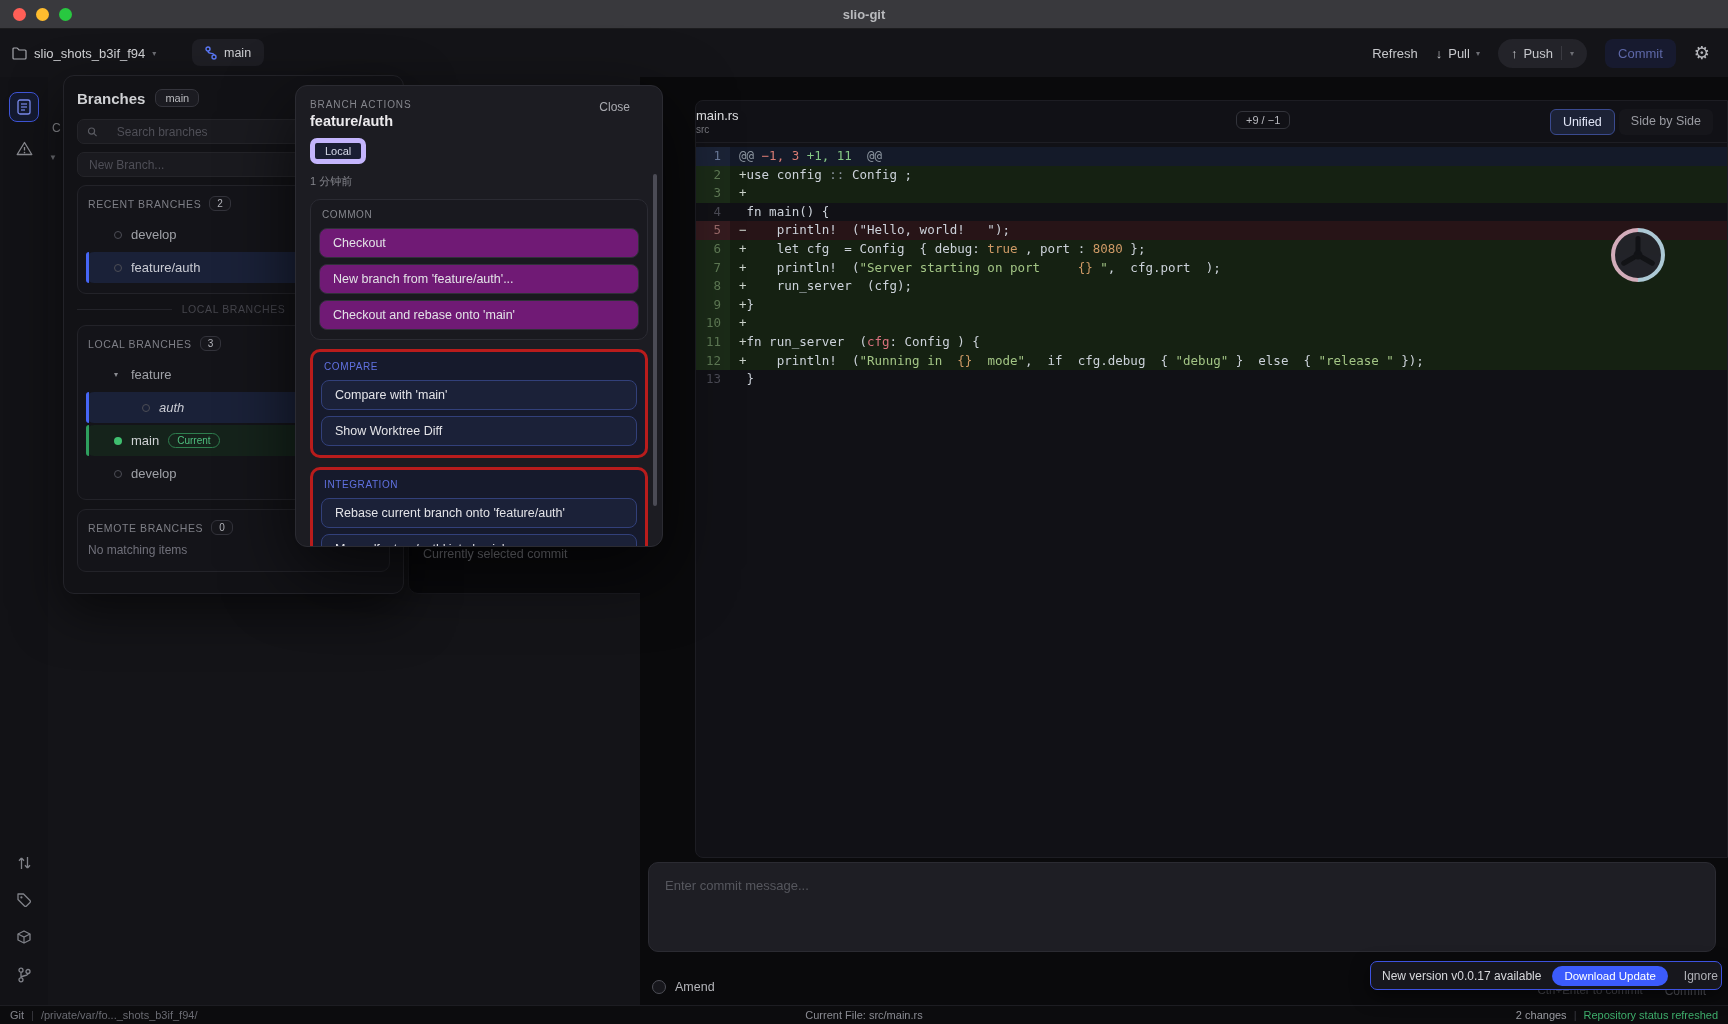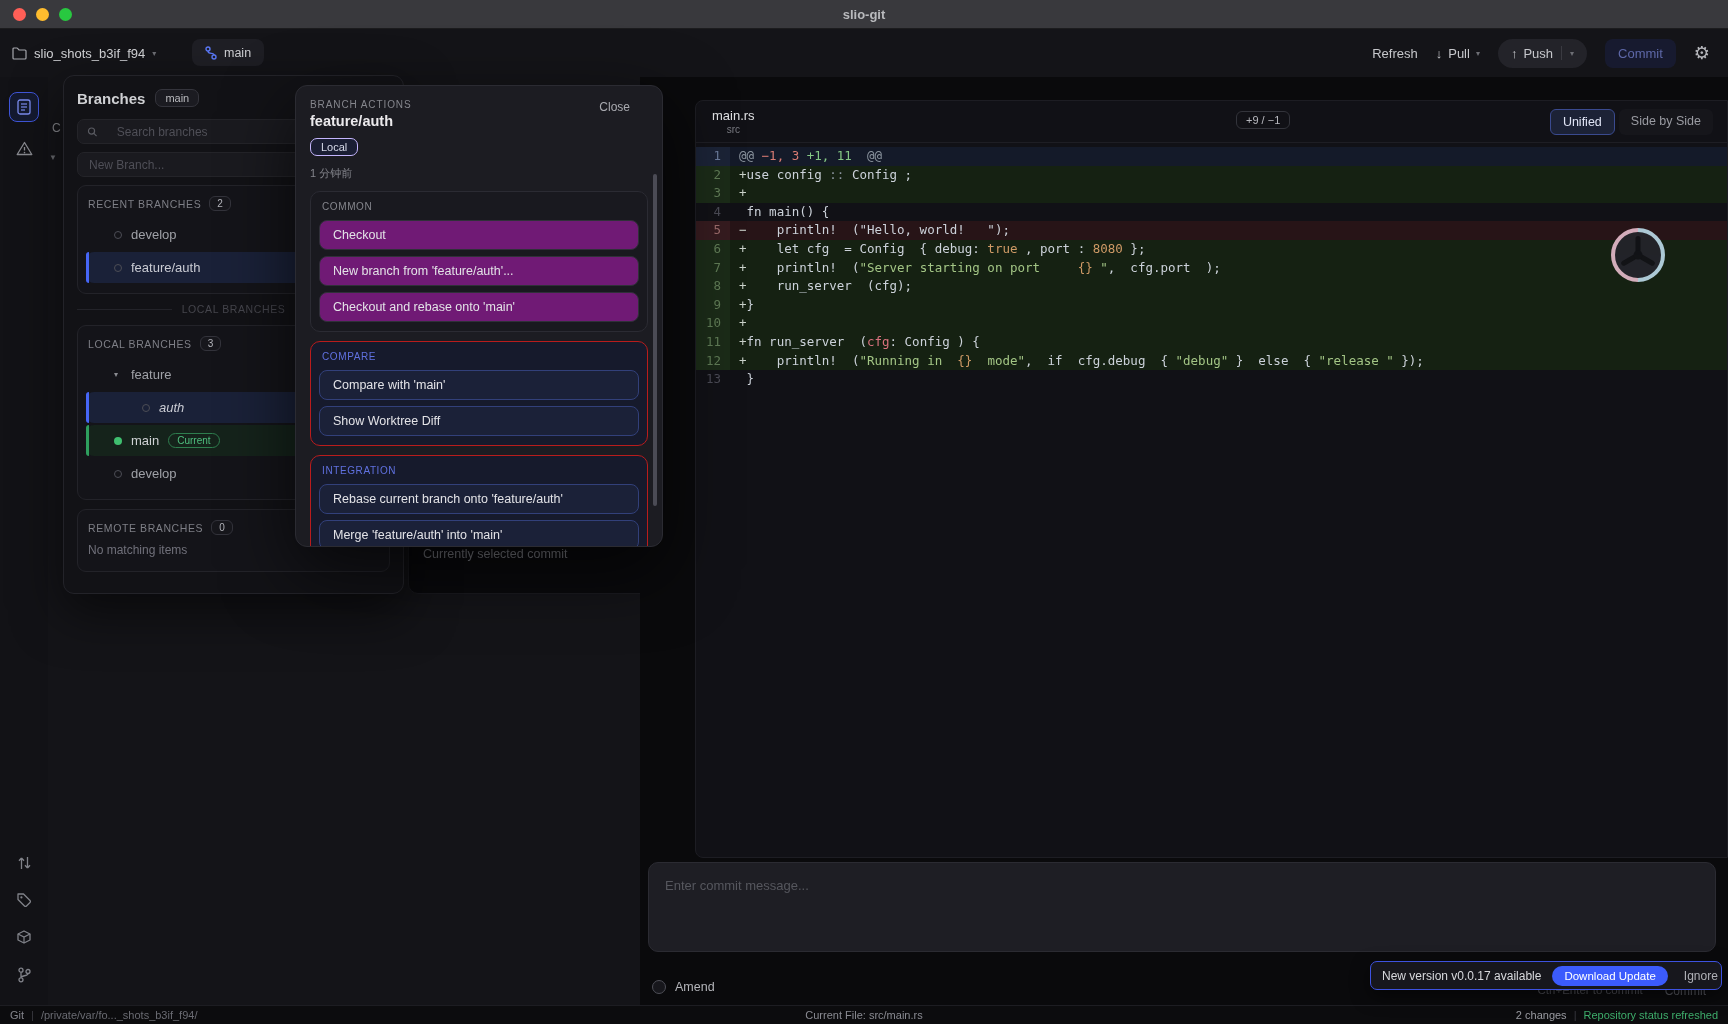--- a/index.html
+++ b/index.html
@@ -79,42 +79,42 @@
   #bp-divider .txt{font-size:10.5px;letter-spacing:.6px;color:#45454c;}
   .empty-txt{font-size:12px;color:#70707a;margin:2px 2px 6px 2px;}
 
   
   #modal{left:295px;top:85px;width:368px;height:462px;background:#1c1c22;border:1px solid #2b2b32;
          border-radius:12px;box-shadow:0 24px 70px rgba(0,0,0,.65);padding:13px 14px;overflow:hidden;z-index:6;}
   #modal-kicker{font-size:10px;letter-spacing:.9px;color:#85868d;}
   #modal-close{position:absolute;right:32px;top:14px;font-size:12px;color:#a9aab0;}
   #modal-title{font-size:14.5px;font-weight:700;color:#eceaed;margin-top:3px;}
   #modal-badge{display:inline-block;margin-top:9px;font-size:11px;color:#d6d9e8;background:#1a1e33;
-               border:1px solid #c4b5fd;border-radius:7px;padding:2px 10px;}
+               border:5px solid #c4b5fd;border-radius:7px;padding:2px 10px;}
   #modal-time{font-size:11px;color:#85868d;margin:10px 0 10px 0;}
   .mgroup{border-radius:10px;padding:8px;margin-bottom:9px;}
   .mgroup.neutral{background:#19191f;border:1px solid #2b2b33;}
-  .mgroup.blue{background:#161a2c;border:1px solid #b91c1c;}
+  .mgroup.blue{background:#161a2c;border:3px solid #b91c1c;}
   .mg-label{font-size:10px;letter-spacing:.6px;margin:1px 2px 8px 3px;}
   .mgroup.neutral .mg-label{color:#85868d;}
   .mgroup.blue .mg-label{color:#6071e0;}
   .mg-item{height:30px;display:flex;align-items:center;padding-left:13px;border-radius:8px;font-size:12.5px;
            color:#e3e3e7;margin-bottom:6px;}
   .mg-item:last-child{margin-bottom:1px;}
   .mgroup.neutral .mg-item{background:#701a75;border:1px solid #303039;}
   .mgroup.blue .mg-item{background:#1b2138;border:1px solid #32407a;}
   .mg-item.hl{border:1px solid #4d62f0;background:#1a2033;}
   #modal-scrollbar{position:absolute;right:5px;top:88px;width:4px;height:332px;background:#4b4b55;border-radius:2px;}
 
   
   #main-col{left:640px;top:77px;width:1088px;height:928px;background:#0a0a0c;}
   #diff-card{left:695px;top:100px;width:1033px;height:758px;background:#111116;border:1px solid #1d1d23;
              border-radius:8px 0 0 8px;overflow:hidden;}
   #diff-head{position:relative;height:42px;border-bottom:1px solid #1e1e24;display:flex;align-items:center;}
-  #diff-file{margin-left:16px;text-align:center;}
+  #diff-file{margin-left:0;}
   #diff-file .fn{font-size:13px;color:#dfe0e3;}
   #diff-file .dir{font-size:10px;color:#7a7b82;margin-top:1px;}
   #diff-stats{position:absolute;left:540px;top:10px;font-size:11px;color:#b9bac0;border:1px solid #33343b;
               border-radius:6px;padding:2px 9px;}
   #view-toggle{position:absolute;right:14px;top:8px;display:flex;gap:4px;}
   .vt-btn{font-size:12.5px;padding:5px 12px;border-radius:6px;color:#9a9ba2;background:#16161b;}
   .vt-btn.on{color:#e0e4f5;background:#1c2236;border:1px solid #3a4a8f;}
   #diff-code{padding-top:4px;}
   .drow{display:flex;height:18.6px;line-height:18.6px;font-family:"DejaVu Sans Mono",monospace;font-size:12.5px;}
   .ln{flex:0 0 34px;text-align:right;padding-right:9px;color:#4a4a54;}

